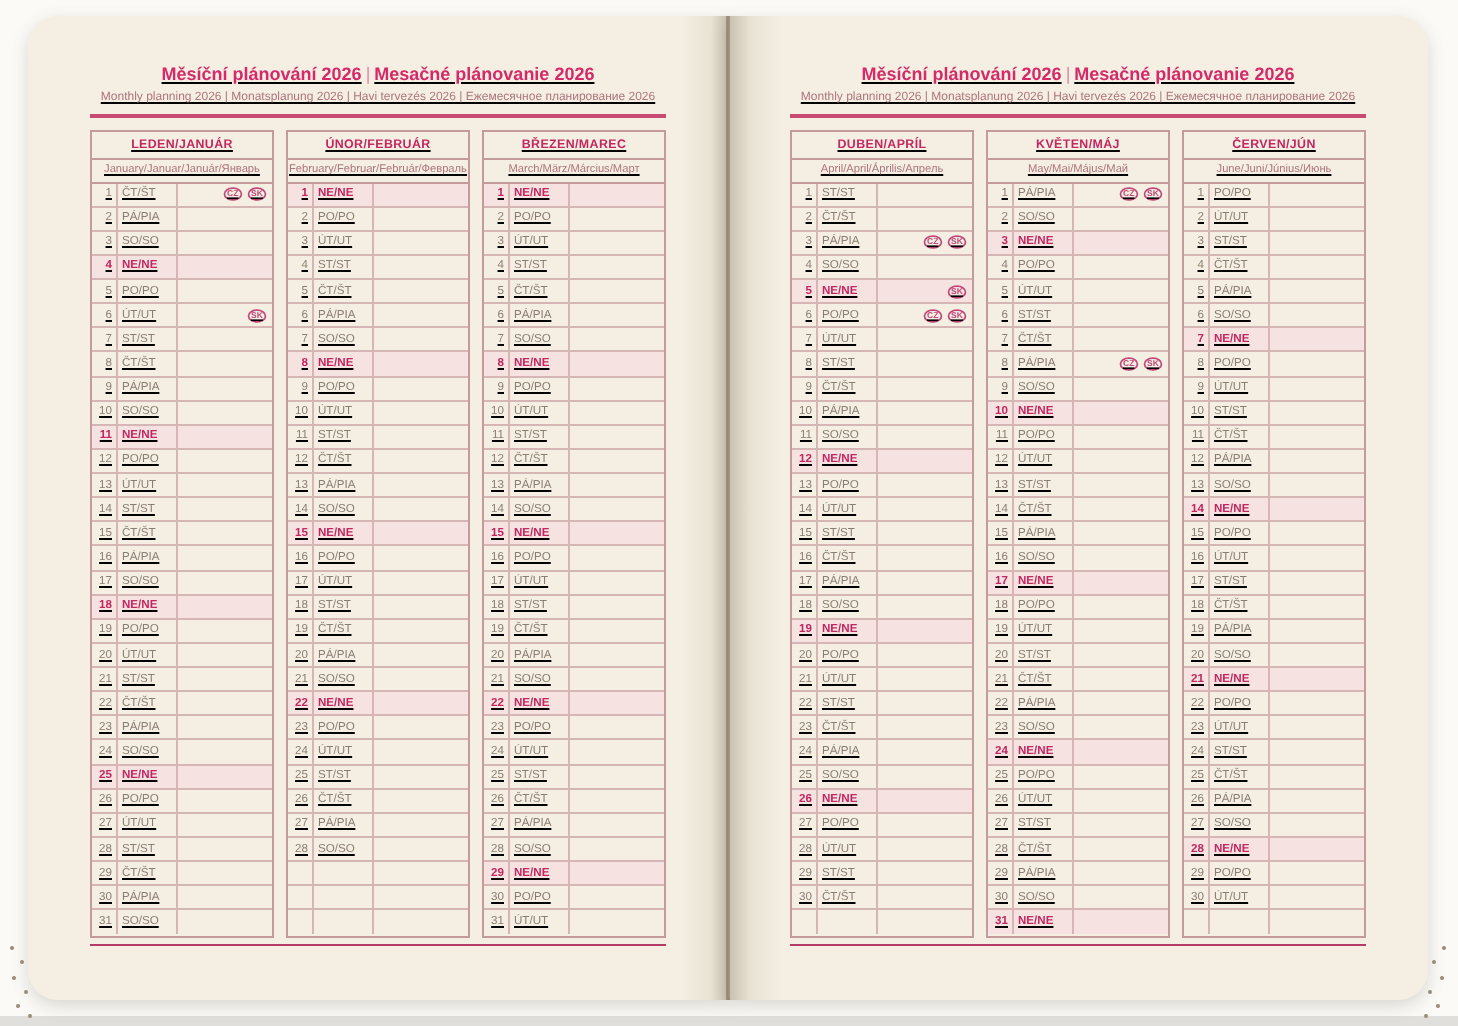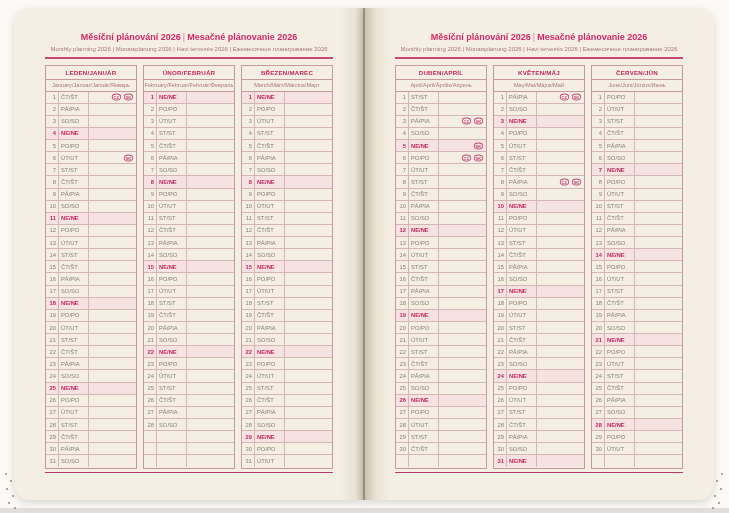--- a/index.html
+++ b/index.html
@@ -18,21 +18,21 @@
   .page-right{border-radius:2px 15px 15px 2px;}
   .page-left::after{
     content:"";position:absolute;top:0;right:0;bottom:0;width:24px;pointer-events:none;
     background:linear-gradient(90deg, rgba(140,120,90,0) 0%, rgba(140,120,90,0.10) 65%, rgba(100,85,60,0.30) 100%);
   }
   .page-right::before{
     content:"";position:absolute;top:0;left:0;bottom:0;width:28px;pointer-events:none;
     background:linear-gradient(90deg, rgba(100,85,60,0.32) 0%, rgba(140,120,90,0.10) 40%, rgba(140,120,90,0) 100%);
   }
   .seam{position:absolute;left:349px;top:0;bottom:0;width:2px;background:rgba(90,75,55,0.40);}
-  .page-content{padding-top:24px;position:relative;}
+  .page-content{padding-top:24px;position:relative;text-decoration:underline;}
   .ptitle{
     text-align:center;font-size:9px;font-weight:bold;color:var(--accent);
     line-height:11px;margin:0 0 3px 0;white-space:nowrap;
   }
   .ptitle .sep{color:#e087ab;font-weight:normal;padding:0 2px;}
   .psub{
     text-align:center;font-size:6px;color:var(--rose);white-space:nowrap;
     margin:0 0 5px 0;
   }
   .hrule{width:288px;height:1.5px;background:#c84a72;margin:0 auto 6px auto;}

